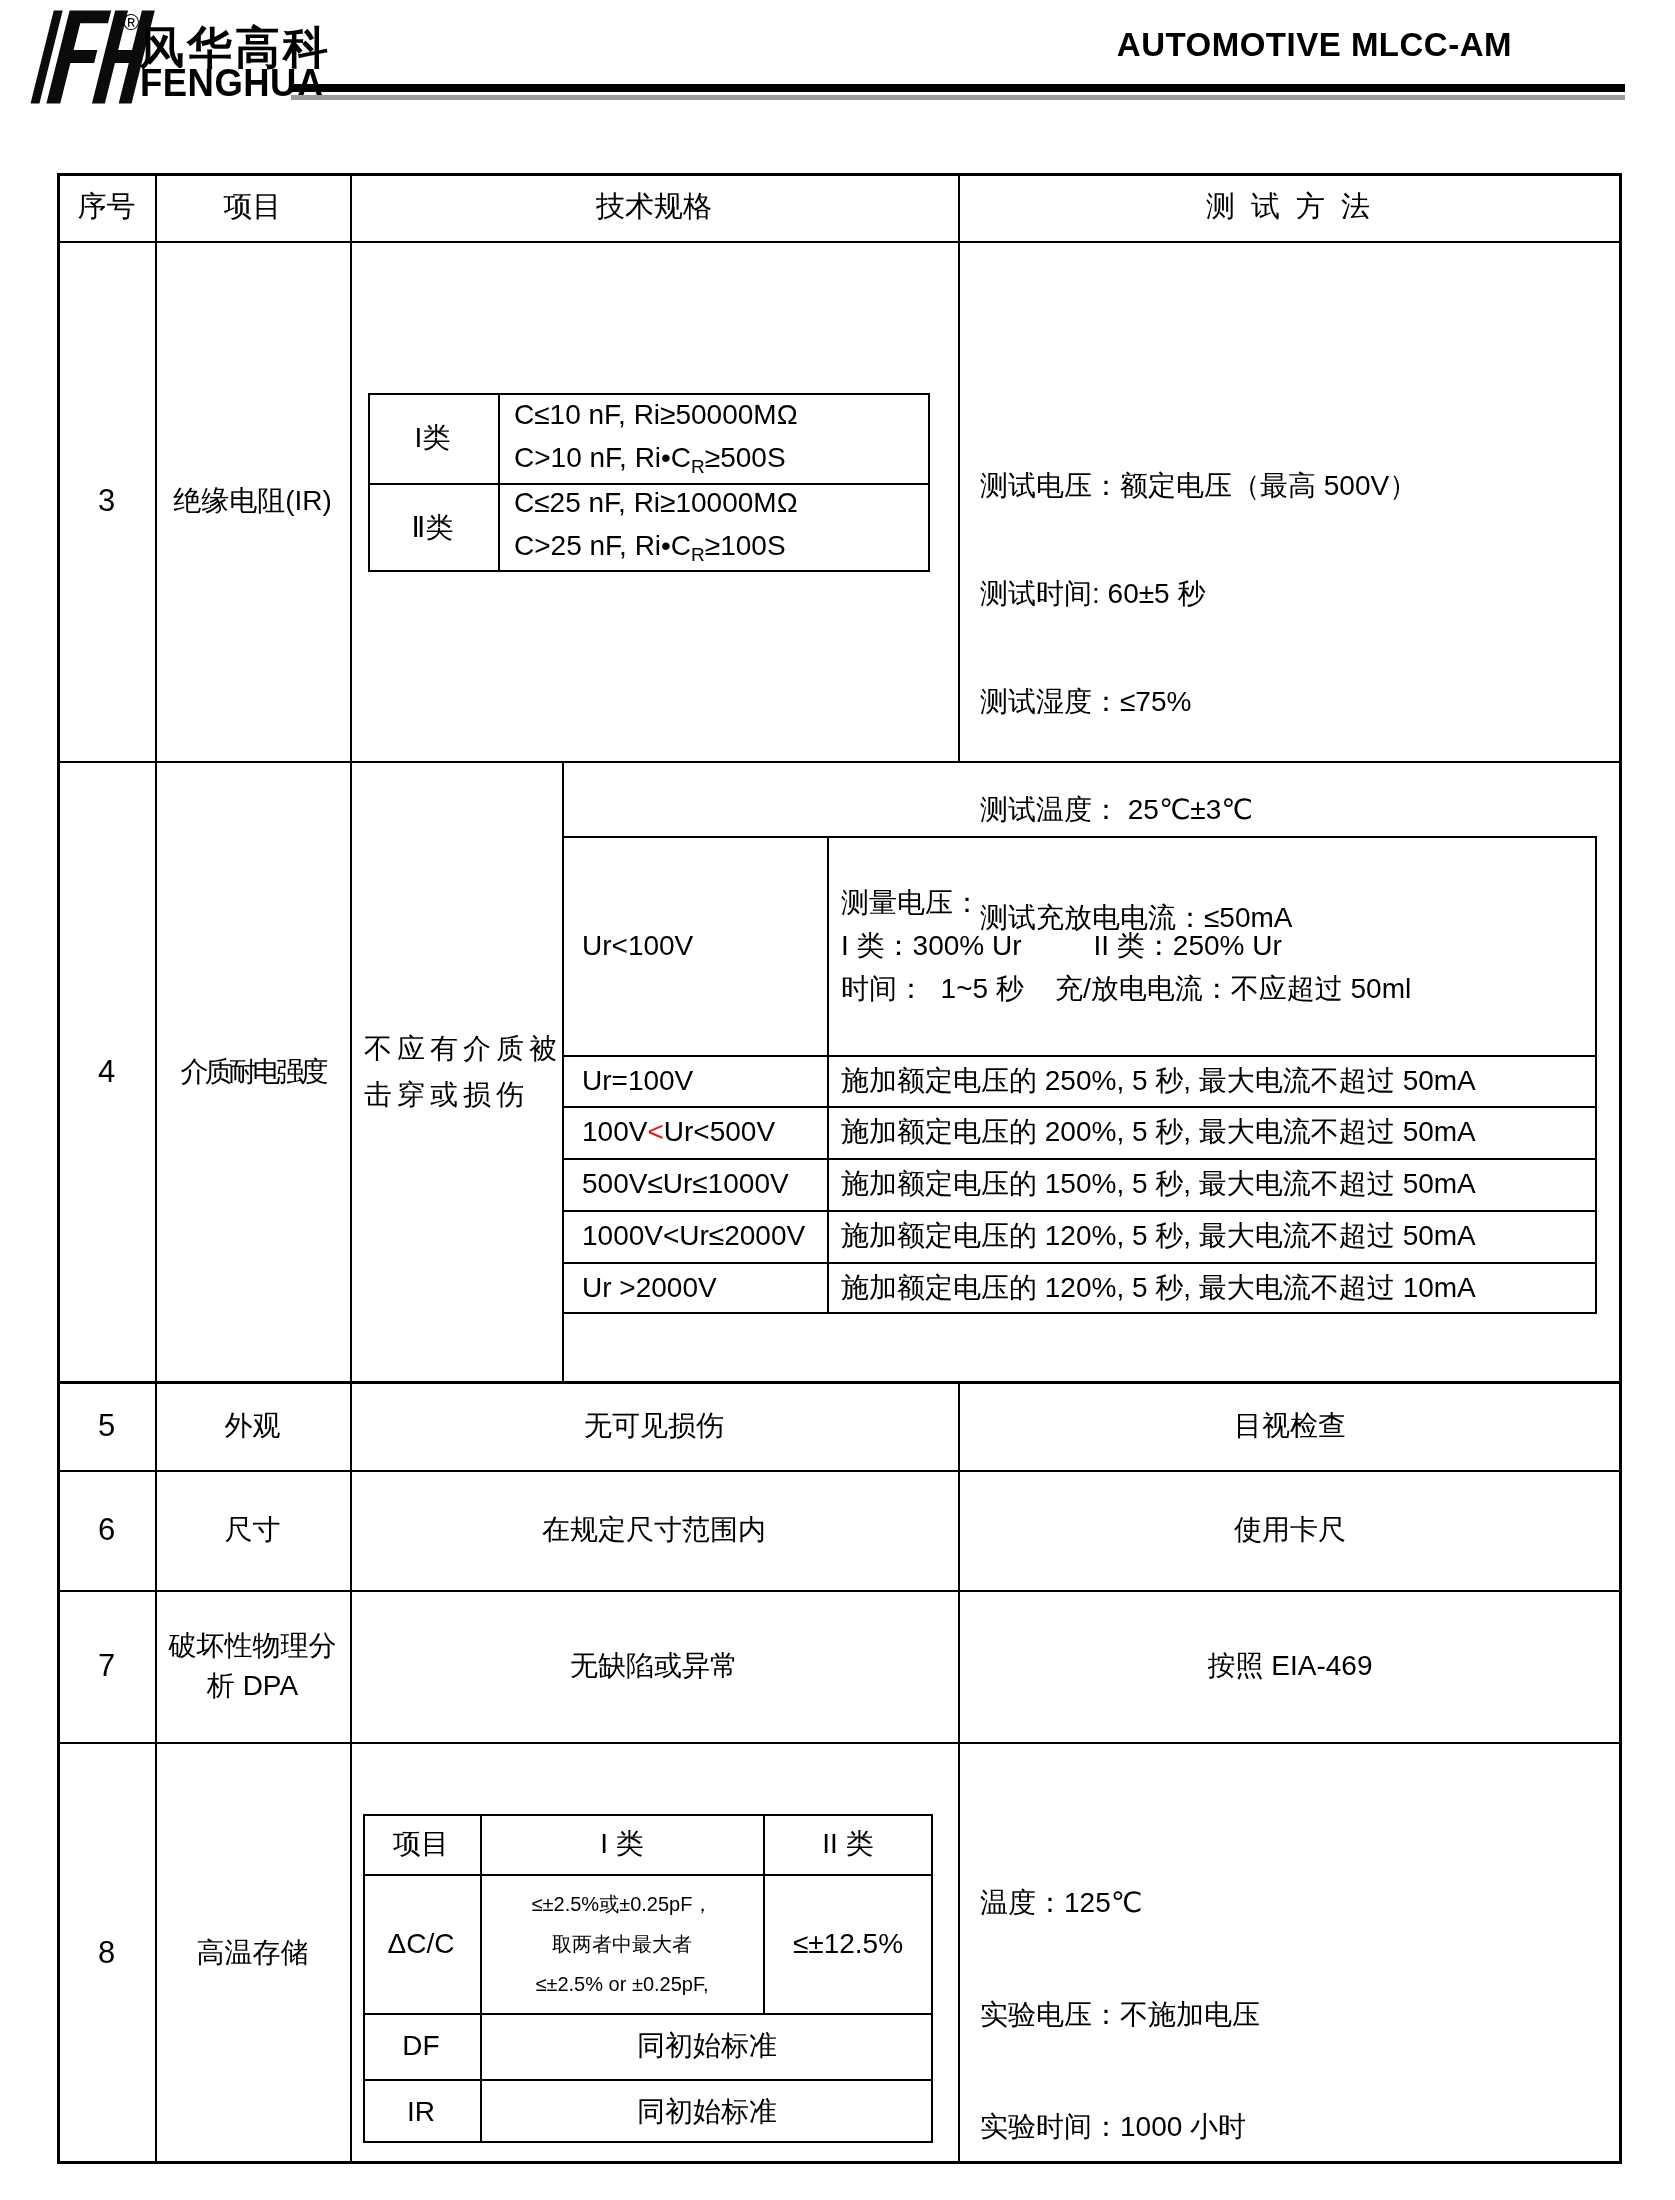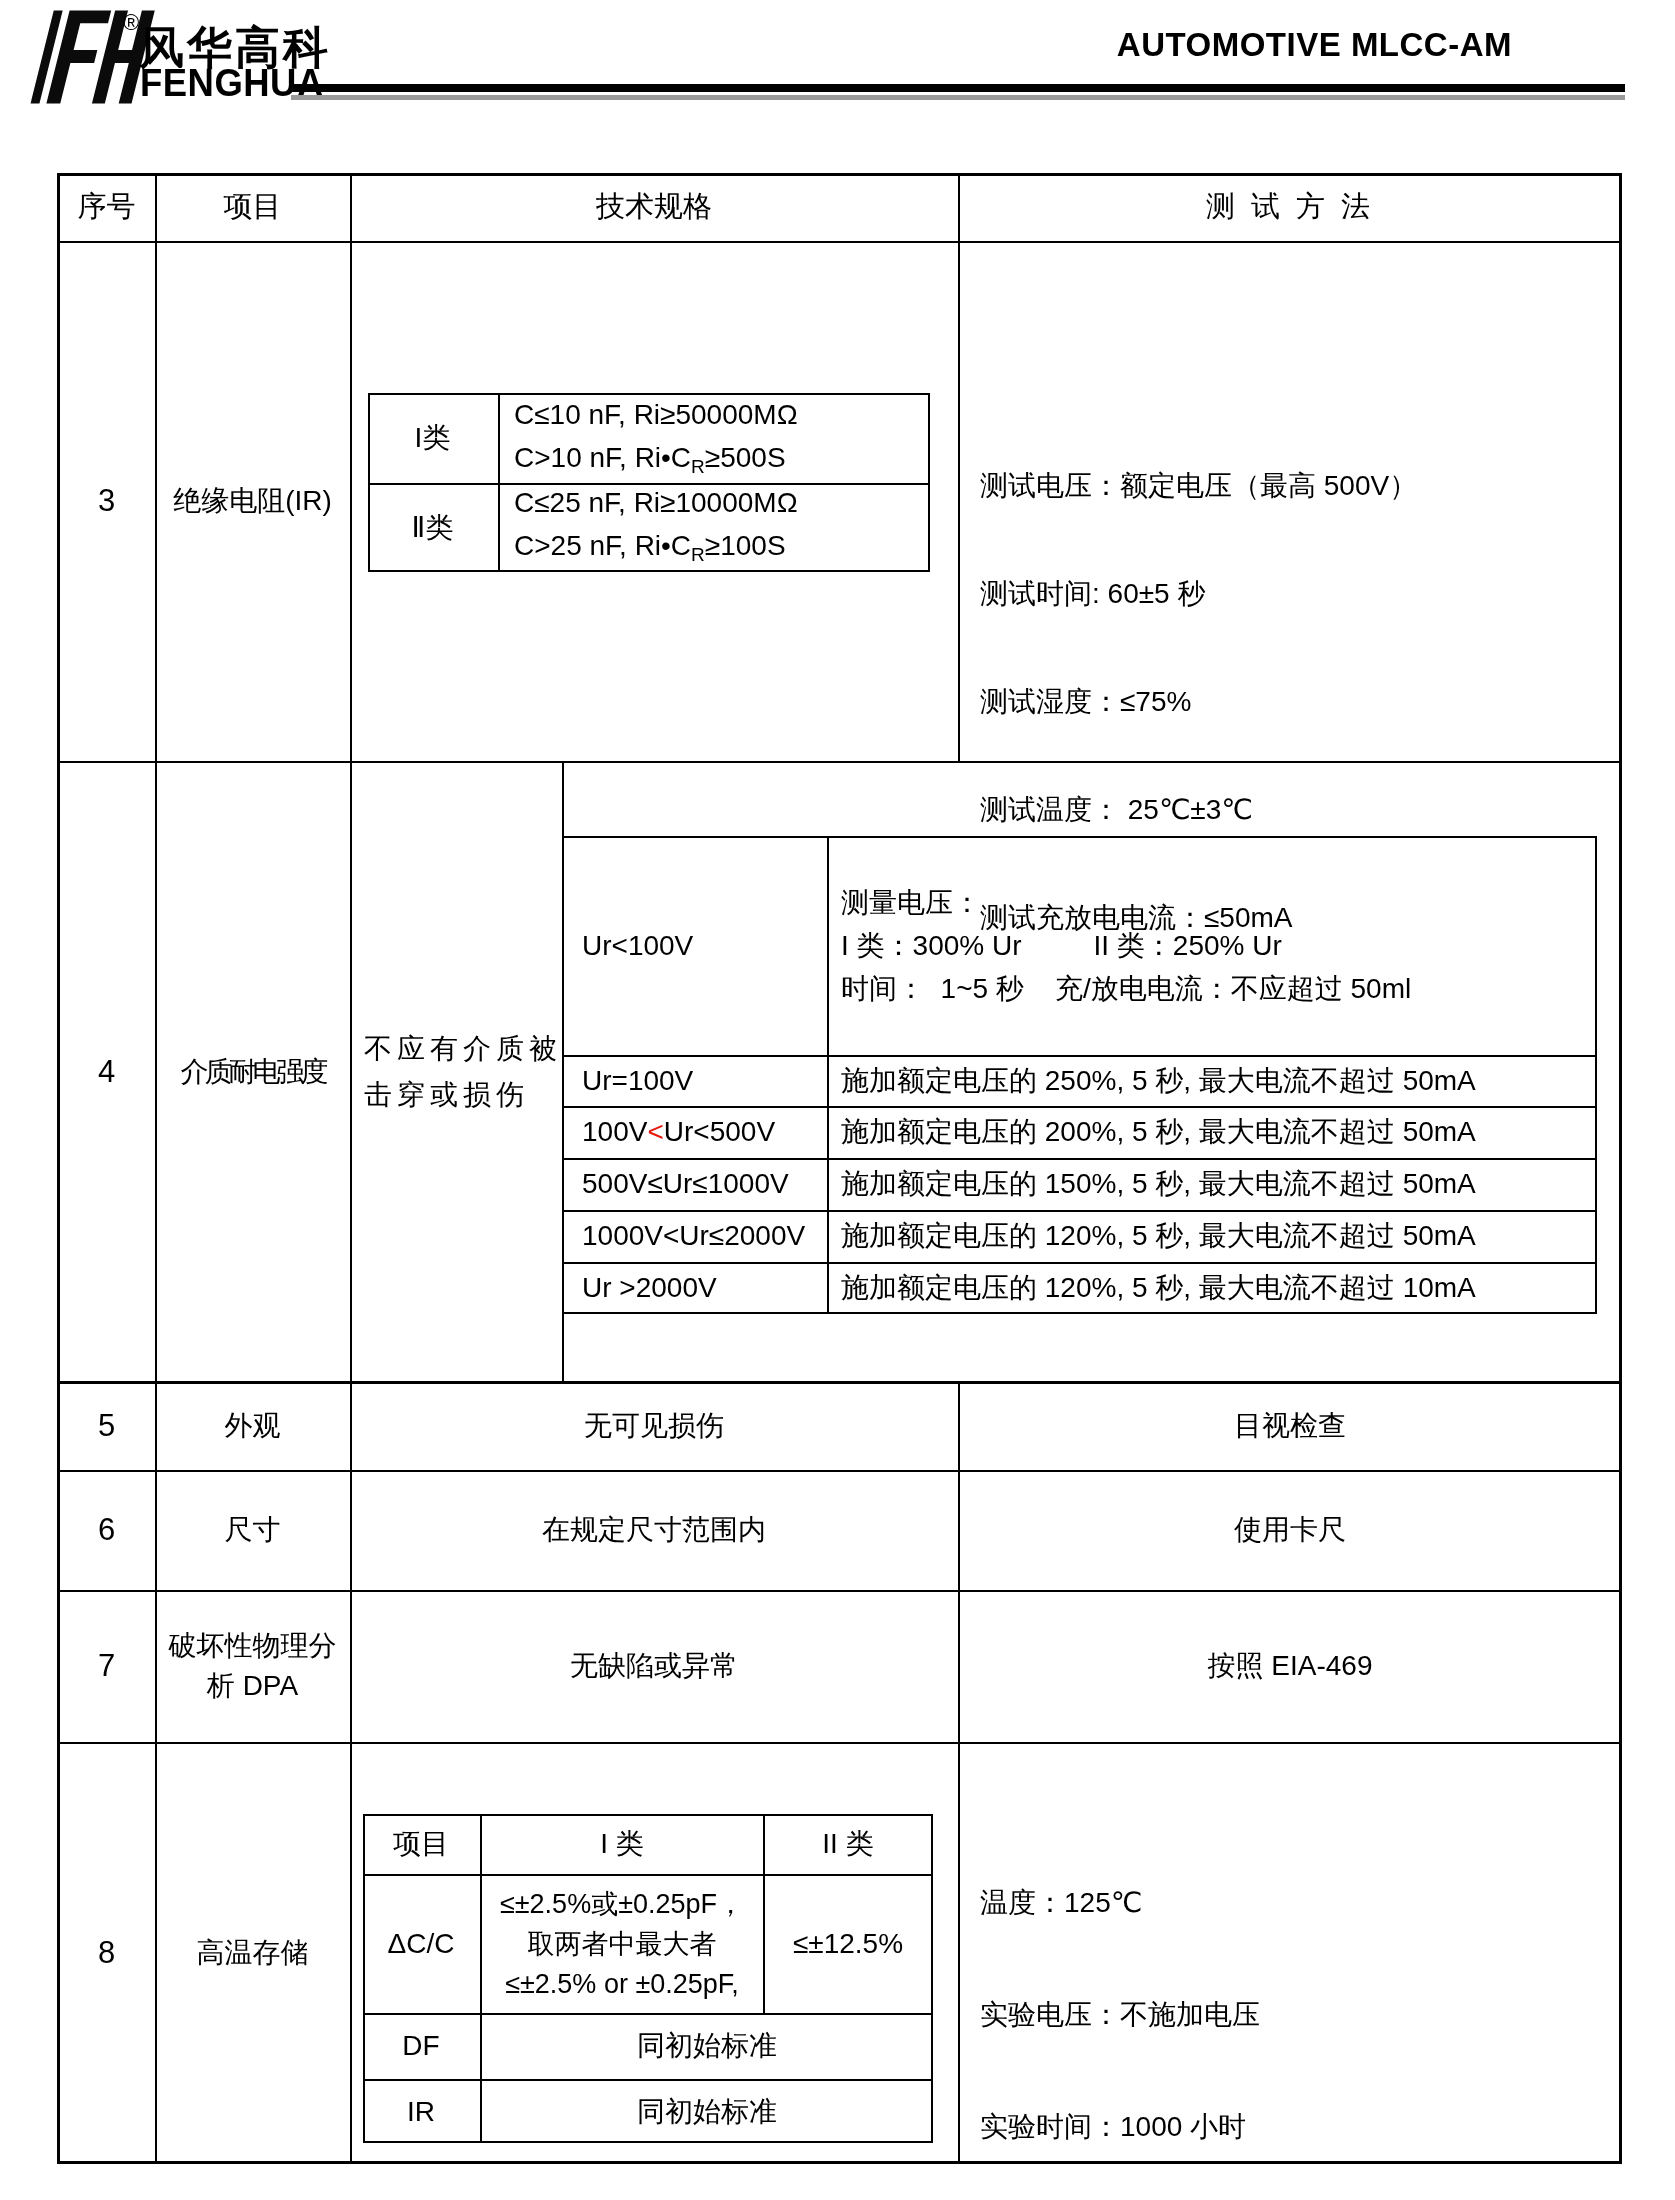--- a/index.html
+++ b/index.html
@@ -156,21 +156,21 @@
   <div class="vl" style="left:763px;top:1814px;height:199px;"></div>
   <div class="hl" style="left:363px;top:1874px;width:570px;"></div>
   <div class="hl" style="left:363px;top:2013px;width:570px;"></div>
   <div class="hl" style="left:363px;top:2079px;width:570px;"></div>
 
   <div class="cell" style="left:363px;top:1814px;width:116px;height:60px;">项目</div>
   <div class="cell" style="left:480px;top:1814px;width:284px;height:60px;">I 类</div>
   <div class="cell" style="left:763px;top:1814px;width:170px;height:60px;">II 类</div>
 
   <div class="cell" style="left:363px;top:1874px;width:116px;height:139px;">ΔC/C</div>
-  <div class="cell col" style="left:480px;top:1874px;width:284px;height:139px;font-size:27px;">
+  <div class="cell col" style="left:480px;top:1874px;width:284px;height:139px;font-size:20px;">
     <div style="line-height:40px;">≤±2.5%或±0.25pF，</div>
     <div style="line-height:40px;">取两者中最大者</div>
     <div style="line-height:40px;">≤±2.5% or ±0.25pF,</div>
   </div>
   <div class="cell" style="left:763px;top:1874px;width:170px;height:139px;">≤±12.5%</div>
 
   <div class="cell" style="left:363px;top:2013px;width:116px;height:66px;">DF</div>
   <div class="cell" style="left:480px;top:2013px;width:454px;height:66px;">同初始标准</div>
   <div class="cell" style="left:363px;top:2079px;width:116px;height:65px;">IR</div>
   <div class="cell" style="left:480px;top:2079px;width:454px;height:65px;">同初始标准</div>

